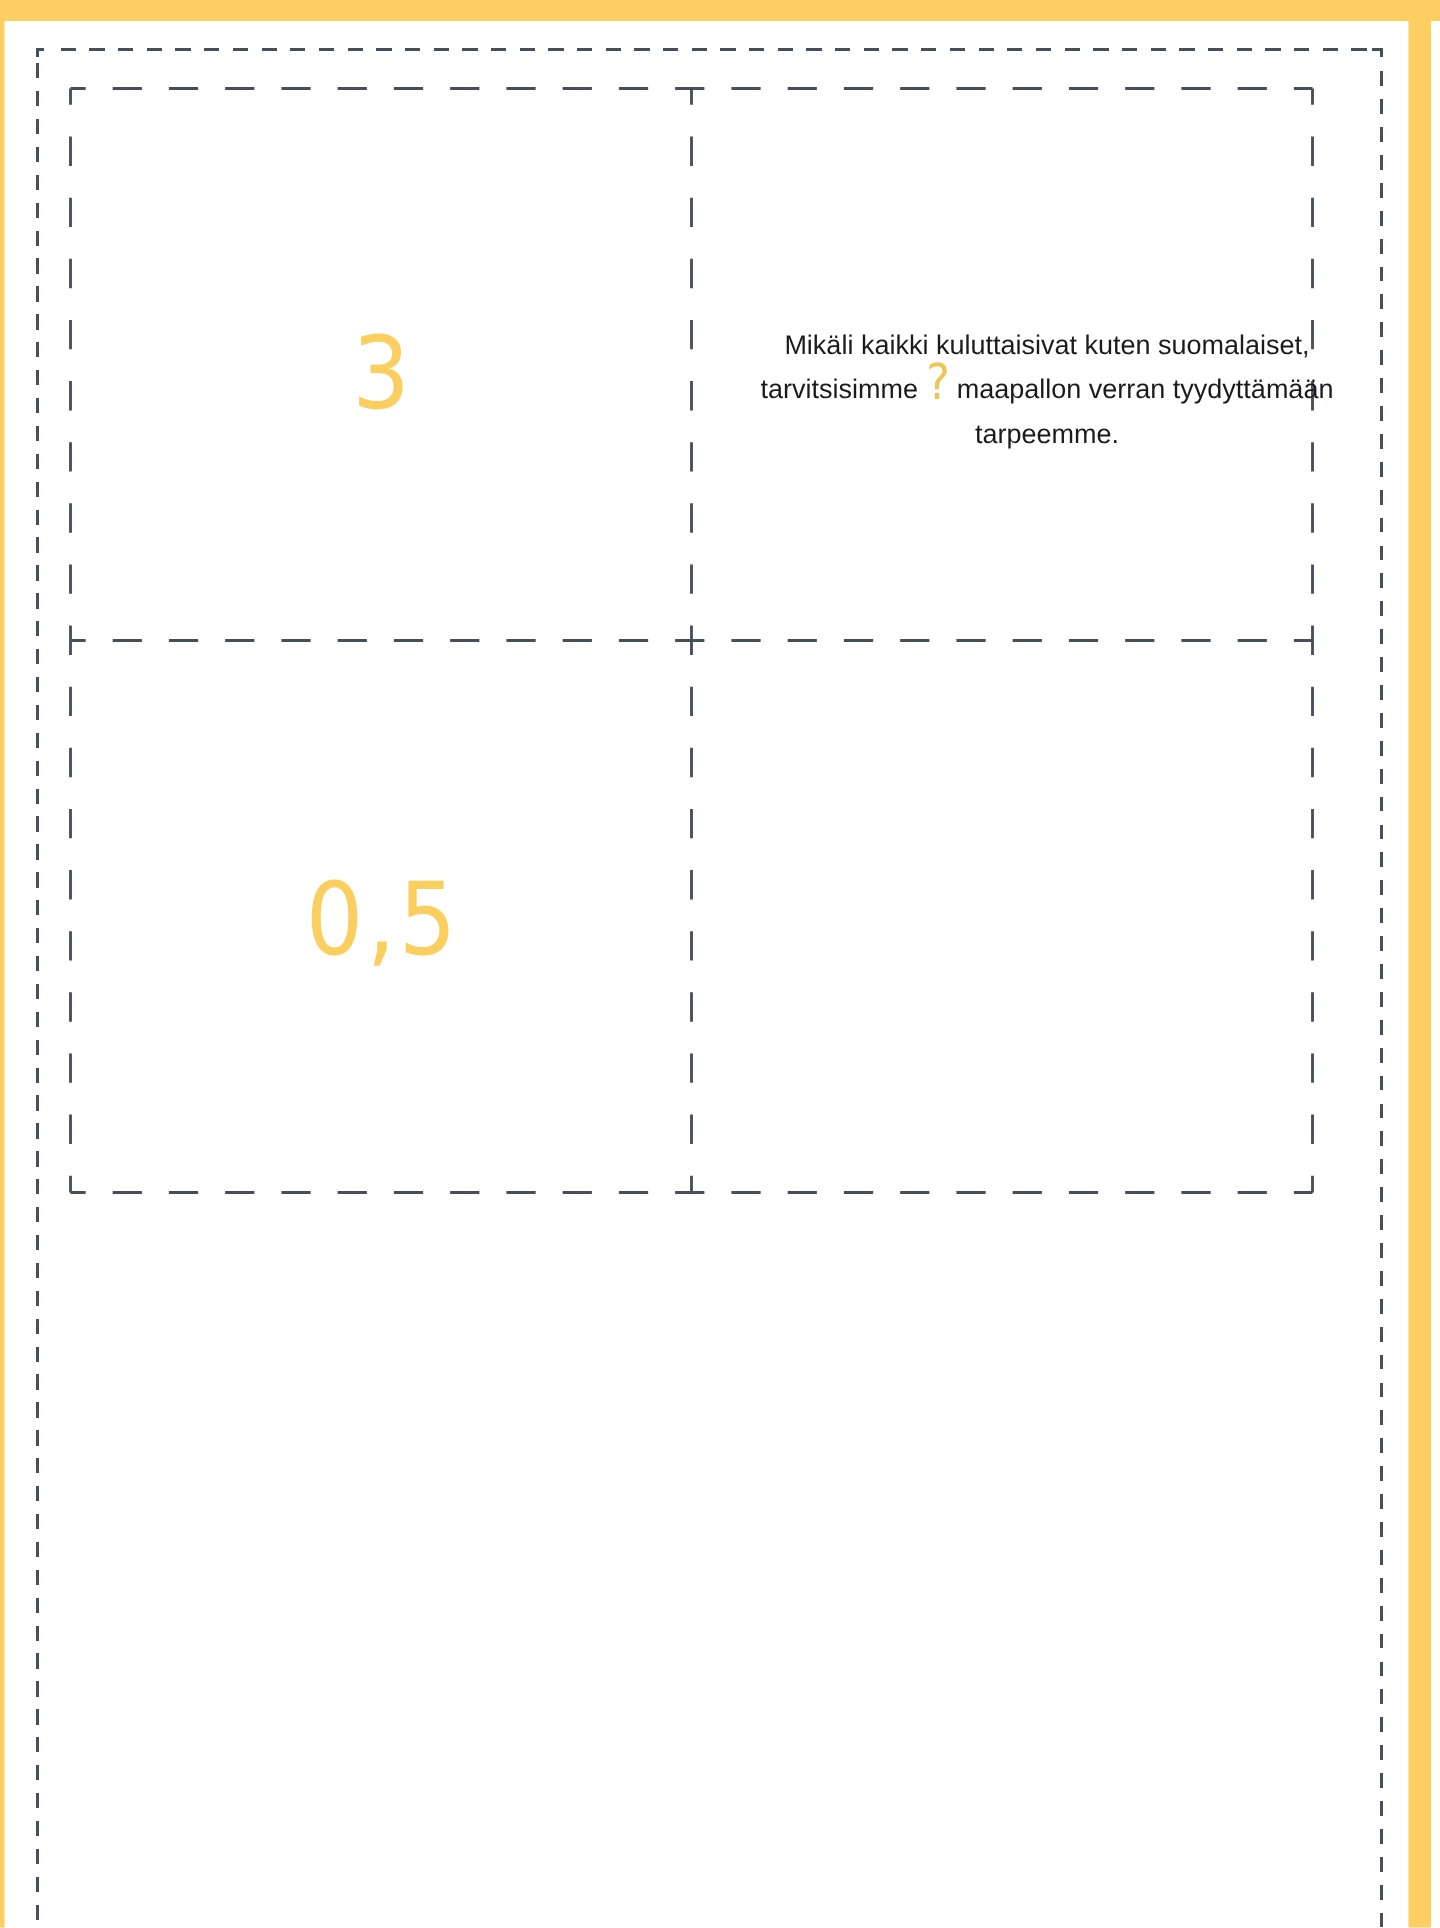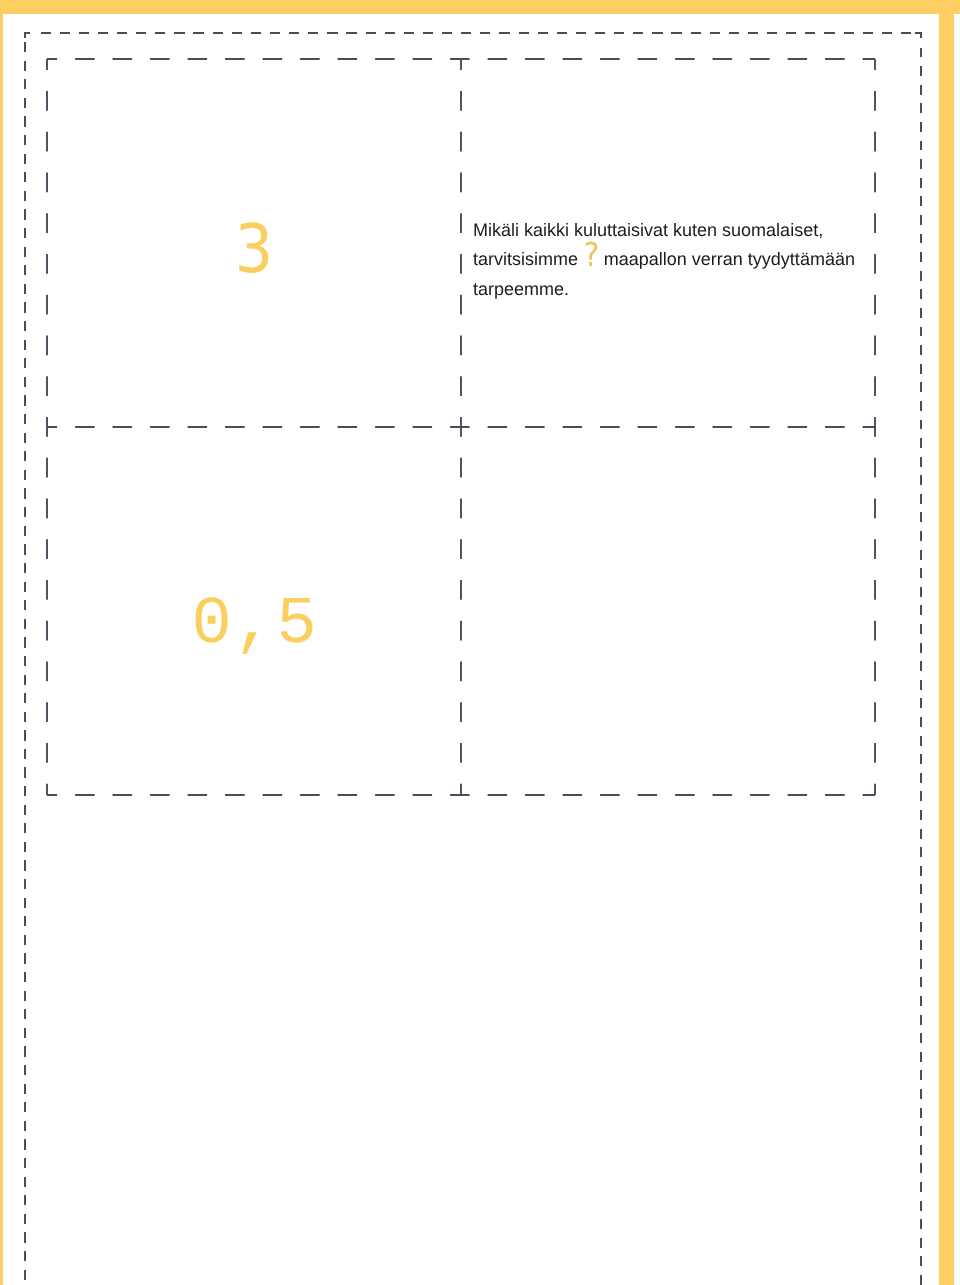--- a/index.html
+++ b/index.html
@@ -17,23 +17,23 @@
   
   svg.rules{position:absolute;left:0;top:0;width:960px;height:1285px;}
 
   
   .num{position:absolute;left:47px;width:414px;text-align:center;
        font-family:"DejaVu Sans",sans-serif;font-stretch:condensed;
        font-size:67px;line-height:1;color:#fbce60;
        letter-spacing:0.8px;text-indent:0.8px;}
 
   
-  .body{position:absolute;width:392px;text-align:left;will-change:transform;transform:translateZ(0);
+  .body{position:absolute;width:392px;text-align:center;will-change:transform;transform:translateZ(0);
         font-family:"Liberation Sans",sans-serif;font-size:18px;
-        line-height:29.3px;color:#1b1b1b;}
+        line-height:29.3px;color:#1b1b1b;margin-left:29px;}
 
   
   .qm{font-family:"DejaVu Sans",sans-serif;font-stretch:condensed;
       font-size:33px;color:#eec657;line-height:0;
       margin:0 -0.5px 0 0.5px;position:relative;top:1px;}
 </style>
 </head>
 <body>
 
 <div class="page">
@@ -60,15 +60,15 @@
     <g stroke="#474e5b" fill="none" stroke-width="1.9" stroke-dasharray="19.6 21.15" stroke-dashoffset="8.7">
       <path d="M47,59 V795"></path>
       <path d="M875,59 V795"></path>
       <path d="M461,59 V795"></path>
     </g>
   </svg>
 
   <div class="num" style="top:216px;">3</div>
   <div class="body" style="left:473px;top:216px;"><span>Mikäli kaikki kuluttaisivat kuten suomalaiset, tarvitsisimme </span><span class="qm">?</span><span> maapallon verran tyydyttämään tarpeemme.</span></div>
 
-  <div class="num" style="top:592px;letter-spacing:2.3px;text-indent:2.3px;font-family:Liberation Mono, monospace;">0,5</div>
+  <div class="num" style="top:580px;letter-spacing:2.3px;text-indent:2.3px;">0,5</div>
 
 </div>
 
 </body></html>

